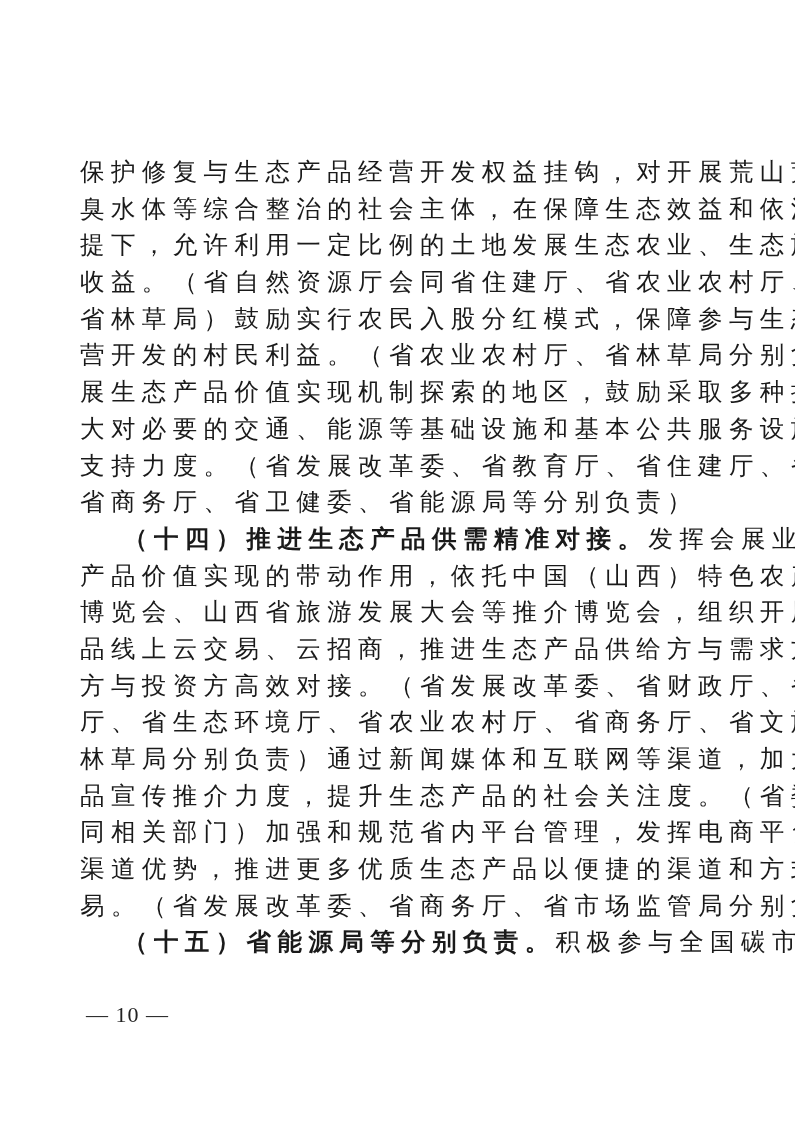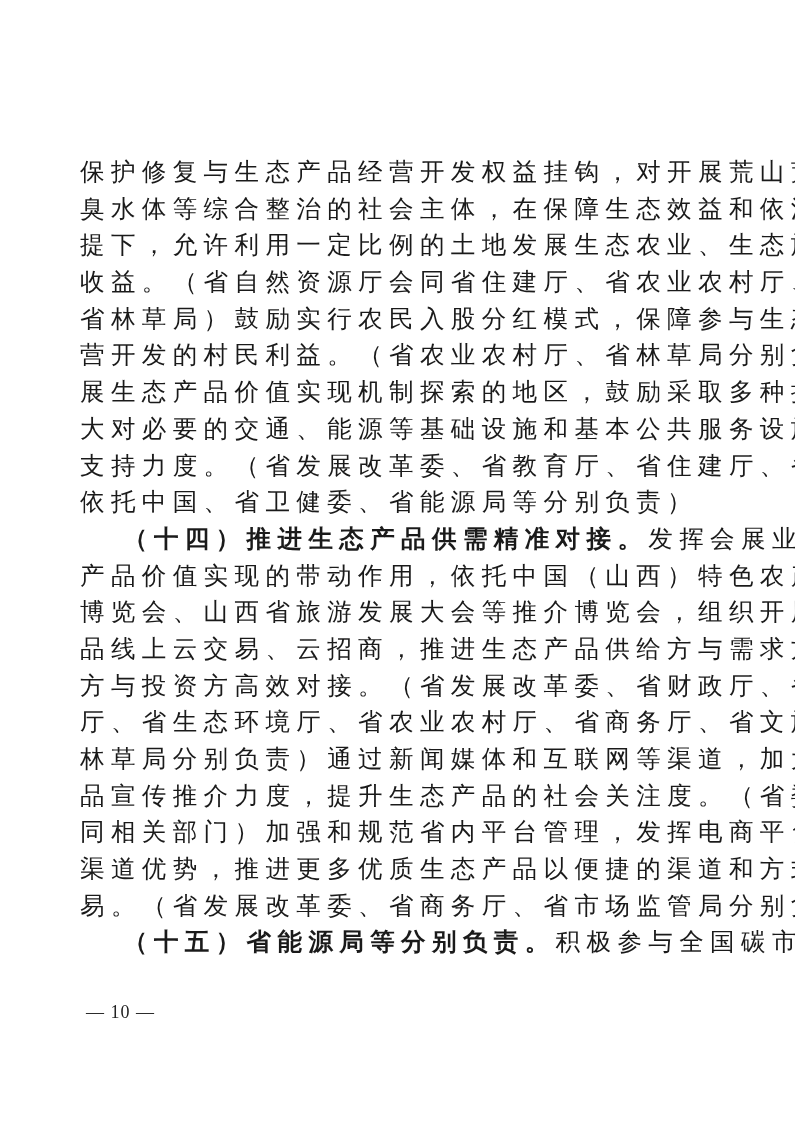--- a/index.html
+++ b/index.html
@@ -4,38 +4,38 @@
 <style>
   html, body { margin: 0; padding: 0; background: #ffffff; }
   body { width: 795px; height: 1122px; position: relative; overflow: hidden;
          font-family: "DejaVu Serif", "Liberation Serif", serif; color: #1a1a1a; }
   .page { position: absolute; left: 0; top: 0; width: 795px; height: 1122px; background: #ffffff; }
   .body-text { position: absolute; left: 80px; top: 154px; width: 600px; }
   .line { height: 36.7px; line-height: 36.7px; font-size: 24.5px; white-space: nowrap;
           letter-spacing: 6.4px; }
   .indent { padding-left: 43px; }
   .heading { font-weight: bold; letter-spacing: 6.4px; }
-  .page-number { position: absolute; left: 86px; top: 1002px; font-size: 18px;
+  .page-number { position: absolute; left: 86px; top: 1002px; font-size: 22px;
                  font-family: "Liberation Serif", "DejaVu Serif", serif; color: #222; letter-spacing: 1px; }
 </style>
 </head>
 <body>
 
 <div class="page">
   <div class="body-text">
     <div class="line">保护修复与生态产品经营开发权益挂钩，对开展荒山荒地、黑</div>
     <div class="line">臭水体等综合整治的社会主体，在保障生态效益和依法依规前</div>
     <div class="line">提下，允许利用一定比例的土地发展生态农业、生态旅游获取</div>
     <div class="line">收益。（省自然资源厅会同省住建厅、省农业农村厅、省文旅厅、</div>
     <div class="line">省林草局）鼓励实行农民入股分红模式，保障参与生态产品经</div>
     <div class="line">营开发的村民利益。（省农业农村厅、省林草局分别负责）对开</div>
     <div class="line">展生态产品价值实现机制探索的地区，鼓励采取多种措施，加</div>
     <div class="line">大对必要的交通、能源等基础设施和基本公共服务设施建设的</div>
     <div class="line">支持力度。（省发展改革委、省教育厅、省住建厅、省交通厅、</div>
-    <div class="line">依托中国、省卫健委、省能源局等分别负责）</div>
+    <div class="line">省商务厅、省卫健委、省能源局等分别负责）</div>
 
     <div class="line indent">
       <span class="heading">（十四）推进生态产品供需精准对接。</span><span>发挥会展业对生态</span>
     </div>
     <div class="line">产品价值实现的带动作用，依托中国（山西）特色农产品交易</div>
     <div class="line">博览会、山西省旅游发展大会等推介博览会，组织开展生态产</div>
     <div class="line">品线上云交易、云招商，推进生态产品供给方与需求方、资源</div>
     <div class="line">方与投资方高效对接。（省发展改革委、省财政厅、省自然资源</div>
     <div class="line">厅、省生态环境厅、省农业农村厅、省商务厅、省文旅厅、省</div>
     <div class="line">林草局分别负责）通过新闻媒体和互联网等渠道，加大生态产</div>

